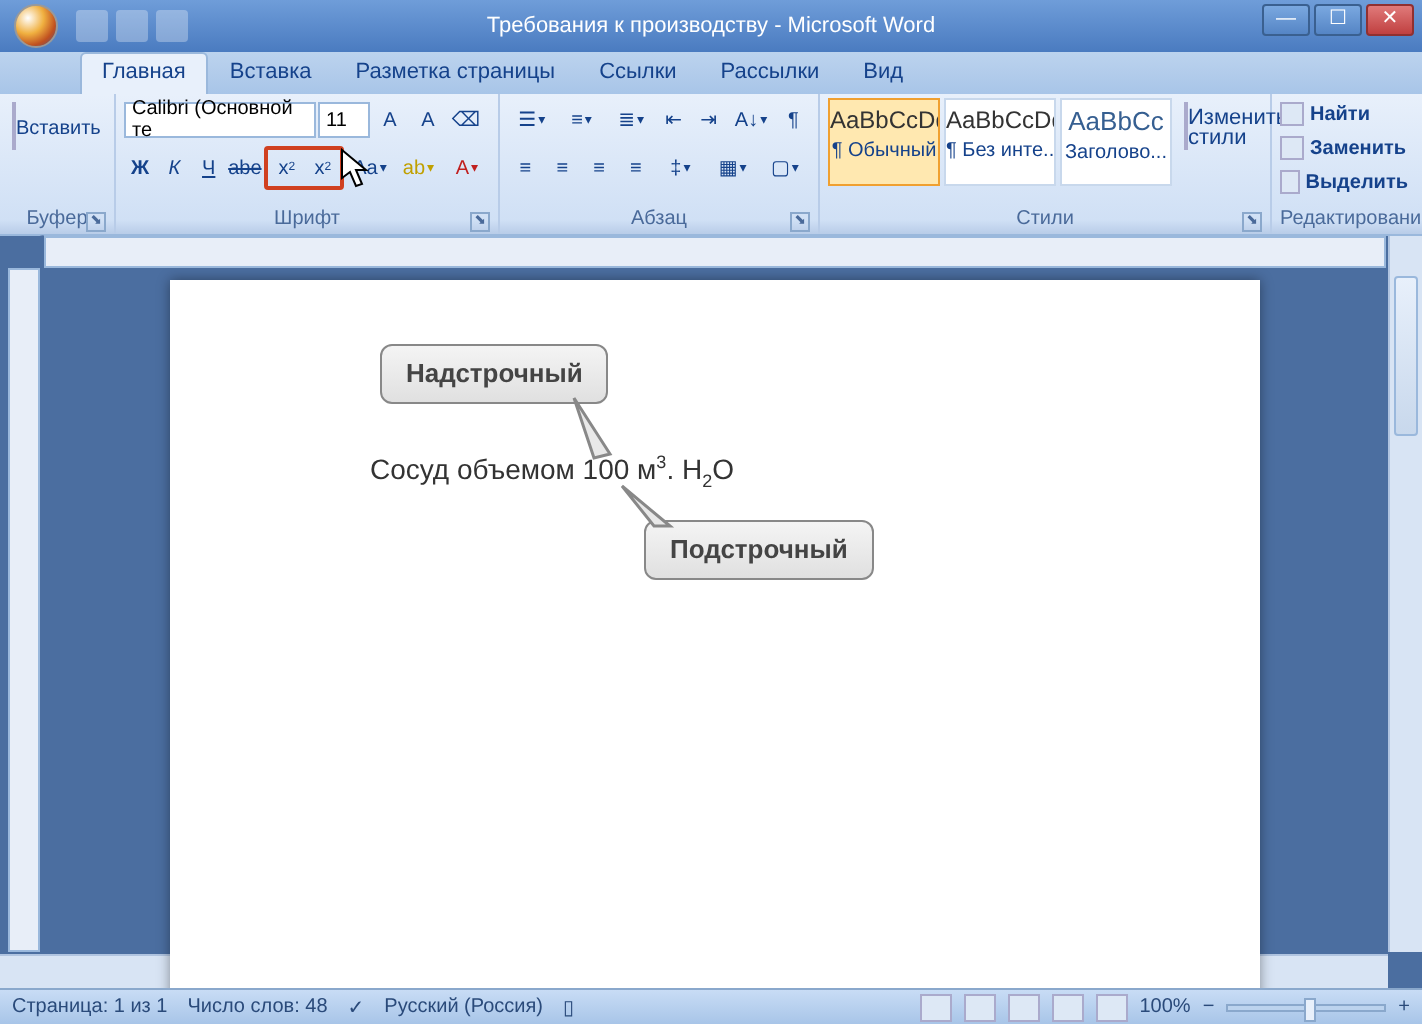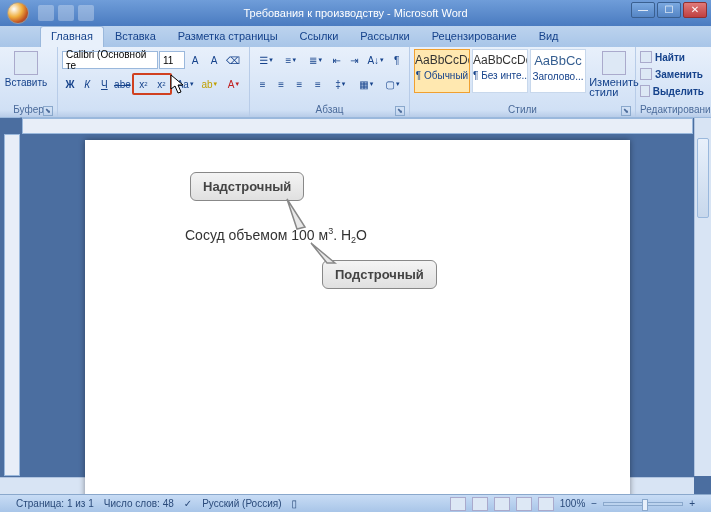--- a/index.html
+++ b/index.html
@@ -35,21 +35,21 @@
 
 .row { display: flex; align-items: center; gap: 1px; height: 22px; }
 .combo { height: 18px; border: 1px solid #9ab8dc; background: #fff; font-size: 10px; padding: 0 3px; display: inline-flex; align-items: center; }
 
 .style-gallery { display: flex; gap: 2px; }
 .style-item { width: 56px; height: 44px; border: 1px solid #c8d8ec; background: #fff; font-size: 9px; text-align: center; padding-top: 3px; overflow: hidden; }
 .style-item.sel { border-color: #f0a030; background: #ffe8b0; }
 .style-item .sample { font-size: 12px; color: #333; }
 .style-item .name { font-size: 10px; color: #15428b; margin-top: 3px; white-space: nowrap; overflow: hidden; }
 
-.big-btn { width: 44px; display: flex; flex-direction: column; align-items: center; font-size: 10px; color: #15428b; padding: 2px; }
+.big-btn { width: 44px; display: flex; flex-direction: row; align-items: center; font-size: 10px; color: #15428b; padding: 2px; }
 .big-btn .ico { width: 24px; height: 24px; background: #dde8f5; border: 1px solid #aac; margin-bottom: 2px; }
 
 .vstack { display: flex; flex-direction: column; gap: 1px; font-size: 10px; color: #15428b; font-weight: bold; }
 .vstack .item { display: flex; align-items: center; gap: 3px; height: 16px; }
 .vstack .ico { width: 12px; height: 12px; background: #dde8f5; border: 1px solid #aac; }
 
 
 .workspace { position: absolute; top: 118px; left: 0; right: 0; bottom: 18px; background: #4b6ea0; overflow: hidden; }
 .h-ruler { position: absolute; top: 0; left: 22px; right: 18px; height: 16px; background: #e8eef8; border: 1px solid #9ab8dc; font-size: 7px; color: #555; overflow: hidden; }
 .v-ruler { position: absolute; left: 4px; top: 16px; bottom: 18px; width: 16px; background: #e8eef8; border: 1px solid #9ab8dc; }
@@ -59,21 +59,21 @@
 
 .page { position: absolute; left: 85px; top: 22px; width: 545px; height: 700px; background: #fff; box-shadow: 0 0 6px rgba(0,0,0,0.4); }
 .doc-text { position: absolute; left: 100px; top: 86px; font-family: Calibri, sans-serif; font-size: 14px; color: #333; }
 .doc-text sup { font-size: 9px; }
 .doc-text sub { font-size: 9px; }
 
 .callout { position: absolute; background: linear-gradient(#f4f4f4,#e0e0e0); border: 1.5px solid #888; border-radius: 6px; padding: 6px 12px; font-size: 13px; font-weight: bold; color: #444; font-family: Calibri, sans-serif; }
 .callout svg { position: absolute; overflow: visible; }
 
 
-.statusbar { position: absolute; bottom: 0; left: 0; right: 0; height: 18px; background: linear-gradient(#c8dcf5, #a8c5e8); border-top: 1px solid #8aa8cc; display: flex; align-items: center; font-size: 10px; color: #2a4a7a; padding: 0 16px; gap: 10px; }
+.statusbar { position: absolute; bottom: 0; left: 0; right: 0; height: 18px; background: linear-gradient(#c8dcf5, #a8c5e8); border-top: 1px solid #8aa8cc; display: flex; align-items: center; font-size: 10px; color: #2a4a7a; padding: 0 6px; gap: 10px; }
 .statusbar .right { margin-left: auto; display: flex; align-items: center; gap: 6px; }
 .viewbtn { width: 16px; height: 14px; background: #dde8f5; border: 1px solid #aac; }
 .zoom-track { width: 80px; height: 4px; background: #bcd3ee; border: 1px solid #8aa8cc; position: relative; }
 .zoom-thumb { position: absolute; left: 38px; top: -4px; width: 6px; height: 12px; background: #e8f0fb; border: 1px solid #8aa8cc; }
 
 .cursor-arrow { position: absolute; width: 18px; height: 22px; pointer-events: none; z-index: 500; }
 </style>
 </head>
 <body>
 
@@ -93,21 +93,20 @@
     <div class="winbtn close">✕</div>
   </div>
 </div>
 
 <div class="tabs">
   <div class="tab active">Главная</div>
   <div class="tab">Вставка</div>
   <div class="tab">Разметка страницы</div>
   <div class="tab">Ссылки</div>
   <div class="tab">Рассылки</div>
-  <div class="tab">Рецензирование</div>
   <div class="tab">Вид</div>
 </div>
 
 <div class="ribbon">
 
   <div class="group" style="width:58px">
     <div class="group-body">
       <div class="big-btn">
         <div class="ico"></div>
         <span>Вставить</span>
@@ -140,20 +139,21 @@
           </button>
         <span class="highlight-box">
           <button class="gbtn">x<sub style="font-size:6px">2</sub></button>
           <button class="gbtn">x<sup style="font-size:6px">2</sup></button>
         </span>
         <button class="gbtn dd">Aa</button>
         <button class="gbtn dd" style="color:#c0a000">ab</button>
         <button class="gbtn dd" style="color:#c02020">A</button>
       </div>
     </div>
+    <div class="group-label"><span>Шрифт</span><span class="dlg">⬊</span></div>
   </div>
 
   <div class="group" style="width:160px">
     <div class="group-body">
       <div class="row">
         <button class="gbtn dd">☰</button>
         <button class="gbtn dd">≡</button>
         <button class="gbtn dd">≣</button>
         <button class="gbtn">⇤</button>
         <button class="gbtn">⇥</button>

